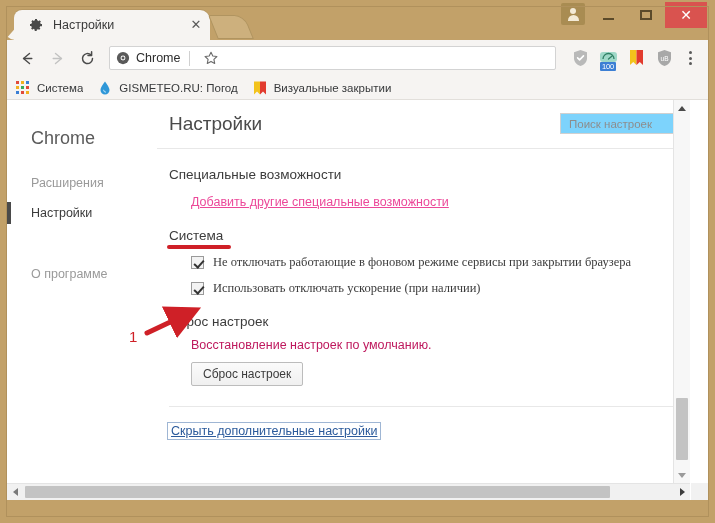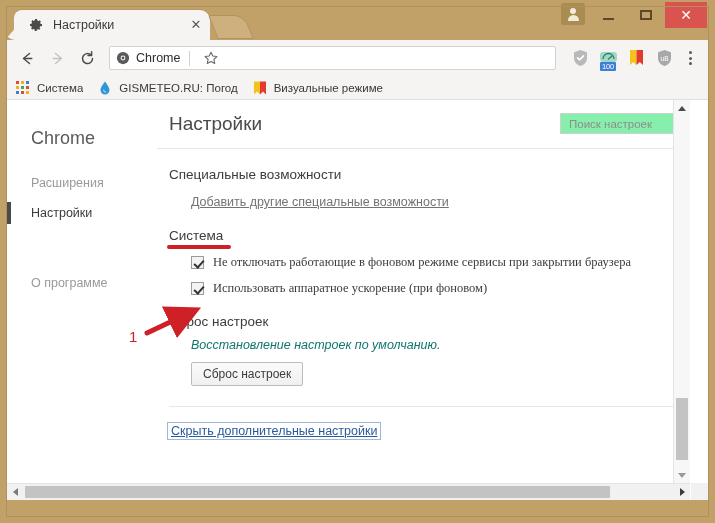--- a/index.html
+++ b/index.html
@@ -332,21 +332,21 @@
     color: #9a9a9a;
   }
   .sidebar-item.active { color: #3b3b3b; }
   .sidebar-item.active::before {
     content: "";
     position: absolute;
     left: 0; top: 4px;
     width: 4px; height: 22px;
     background: #4a4a4a;
   }
-  .sidebar-item.spaced { margin-top: 40px; }
+  .sidebar-item.spaced { margin-top: 31px; }
 
   
   .settings-main {
     position: absolute;
     left: 150px; top: 0;
     width: 533px; height: 383px;
   }
   .main-header {
     position: relative;
     height: 48px;
@@ -358,21 +358,21 @@
     font-size: 19px;
     color: #4a4a4a;
     margin-left: 12px;
     font-weight: 400;
   }
   .search-box {
     position: absolute;
     right: 12px; top: 13px;
     width: 118px; height: 21px;
     border: 1px solid #d0d0d0;
-    background: #86efac;
+    background: #7dd3fc;
     box-sizing: border-box;
     display: flex;
     align-items: center;
     padding: 0 6px;
   }
   .search-box input {
     border: none;
     outline: none;
     width: 100%;
     font-family: "Liberation Sans", sans-serif;
@@ -395,21 +395,21 @@
   .red-underline {
     position: absolute;
     left: -2px; bottom: -6px;
     width: 64px; height: 4px;
     background: #cf2027;
     border-radius: 2px;
   }
   .link-row { margin-top: 10px; padding-left: 22px; }
   .settings-link {
     font-size: 12.5px;
-    color: #737373;
+    color: #ec4899;
     text-decoration: underline;
     cursor: pointer;
   }
   .checkbox-row {
     display: flex;
     align-items: flex-start;
     margin-top: 11px;
     padding-left: 22px;
   }
   .cbx {
@@ -432,24 +432,23 @@
     transform: rotate(42deg);
   }
   .cbx-label {
     font-size: 12.5px;
     color: #3c3c3c;
     line-height: 15px;
     font-family: Liberation Serif, serif;
   }
   .desc-row {
     font-size: 12.5px;
-    color: #0f766e;
+    color: #be185d;
     margin-top: 9px;
     padding-left: 22px;
-    font-style: italic;
   }
   .btn-row { margin-top: 10px; padding-left: 22px; }
   .reset-btn {
     font-family: "Liberation Sans", sans-serif;
     font-size: 12px;
     color: #3c3c3c;
     background: linear-gradient(#fbfbfb, #f0f0f0);
     border: 1px solid #bcbcbc;
     border-radius: 2px;
     padding: 4px 11px;
@@ -692,21 +691,21 @@
         <path d="M6.6 10.2a2 2 0 0 0 2 2" fill="none" stroke="#bfe6fa" stroke-width="1" stroke-linecap="round"></path>
       </svg>
       <span class="bm-label">GISMETEO.RU: Погод</span>
     </div>
 
     <div class="bm-item">
       <svg class="bm-icon" viewBox="0 0 16 16">
         <path d="M2 1.5h6v13L5 11.6 2 14.5z" fill="#f3c31c"></path>
         <path d="M8 1.5h6v13l-3-2.9-3 2.9z" fill="#e23b2e"></path>
       </svg>
-      <span class="bm-label">Визуальные режиме</span>
+      <span class="bm-label">Визуальные закрытии</span>
     </div>
 
   </div>
 
   <div class="page">
 
     <div class="page-scroll-area">
 
       <div class="settings-sidebar">
         <div class="sidebar-brand">Chrome</div>
@@ -745,21 +744,21 @@
             <span class="red-underline"></span>
           </div>
 
           <div class="checkbox-row">
             <span class="cbx checked"></span>
             <span class="cbx-label">Не отключать работающие в фоновом режиме сервисы при закрытии браузера</span>
           </div>
 
           <div class="checkbox-row">
             <span class="cbx checked"></span>
-            <span class="cbx-label">Использовать аппаратное ускорение (при фоновом)</span>
+            <span class="cbx-label">Использовать отключать ускорение (при наличии)</span>
           </div>
         </div>
 
         <div class="section">
           <div class="section-title">Сброс настроек</div>
           <div class="desc-row">Восстановление настроек по умолчанию.</div>
           <div class="btn-row">
             <button class="reset-btn">Сброс настроек</button>
           </div>
         </div>

